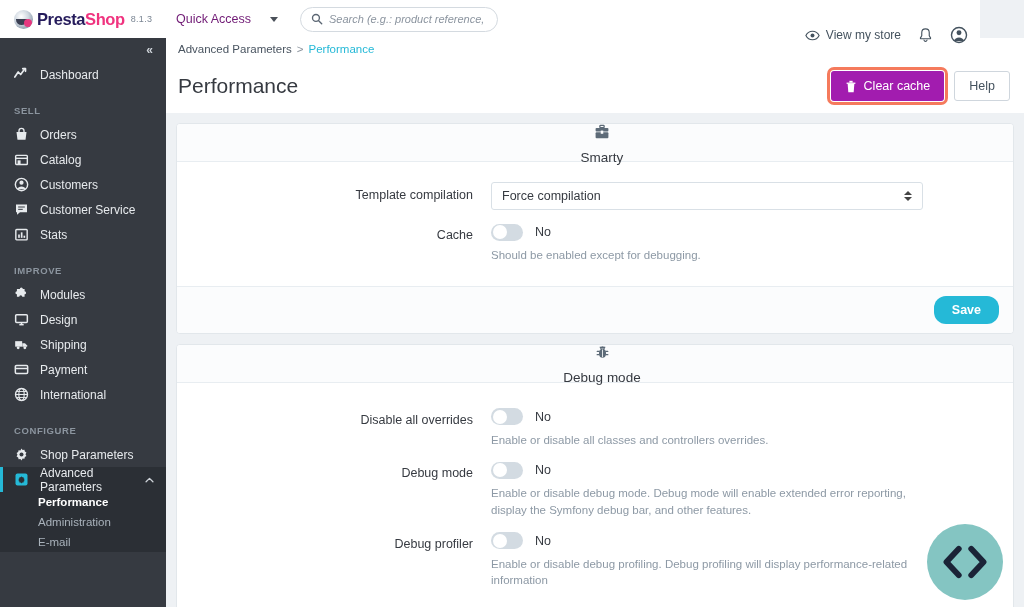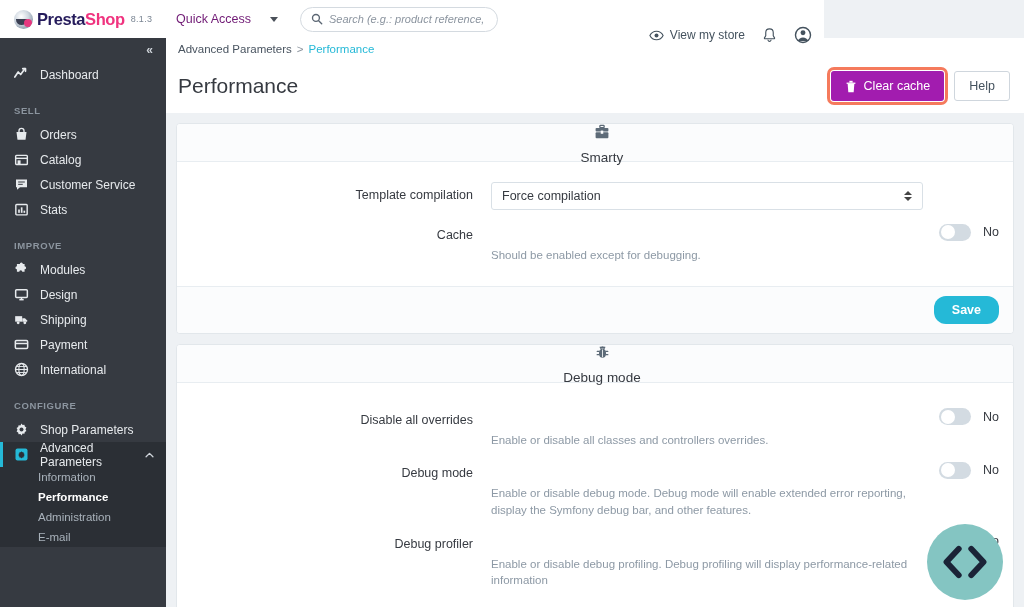--- a/index.html
+++ b/index.html
@@ -17,21 +17,21 @@
     position: relative;
     width: 1024px;
     height: 607px;
     background: #eef1f4;
   }
 
   
   .topbar {
     position: absolute;
     top: 0; left: 0;
-    width: 824px;
+    width: 980px;
     height: 38px;
     background: #ffffff;
     display: flex;
     align-items: center;
     z-index: 30;
   }
 
   .logo-block {
     display: flex;
     align-items: center;
@@ -343,21 +343,21 @@
   .select-arrows {
     margin-left: auto;
     display: flex;
     flex-direction: column;
     gap: 2px;
     line-height: 0;
   }
   .ar-up { width:0;height:0;border-left:4px solid transparent;border-right:4px solid transparent;border-bottom:4px solid #444; }
   .ar-dn { width:0;height:0;border-left:4px solid transparent;border-right:4px solid transparent;border-top:4px solid #444; }
 
-  .switch-line { display:flex; align-items:center; gap:12px; height:20px;justify-content:flex-end; }
+  .switch-line { display:flex; align-items:center; gap:12px; height:20px; }
   .switch {
     width: 32px; height: 17px;
     border-radius: 9px;
     background: #d3dbe2;
     position: relative;
     cursor: pointer;
     flex: 0 0 32px;
   }
   .switch .knob {
     position: absolute;
@@ -502,20 +502,30 @@
             <rect x="2" y="4" width="14" height="11" rx="1" fill="none" stroke="#e7eaed" stroke-width="1.7"></rect>
             <line x1="2" y1="7.6" x2="16" y2="7.6" stroke="#e7eaed" stroke-width="1.7"></line>
             <rect x="4.3" y="10" width="3.6" height="5" fill="#e7eaed"></rect>
           </svg>
       </span>
       <span>Catalog</span>
     </div>
     <div class="nav-item">
       <span class="nv-icon">
         <svg width="15" height="15" viewBox="0 0 18 18">
+            <circle cx="9" cy="9" r="7.4" fill="none" stroke="#e7eaed" stroke-width="1.7"></circle>
+            <circle cx="9" cy="6.8" r="2.5" fill="#e7eaed"></circle>
+            <path d="M3.7 14.8c1-2.1 2.9-3.3 5.3-3.3s4.3 1.2 5.3 3.3" fill="#e7eaed"></path>
+          </svg>
+      </span>
+      <span>Customers</span>
+    </div>
+    <div class="nav-item">
+      <span class="nv-icon">
+        <svg width="15" height="15" viewBox="0 0 18 18">
             <path d="M2.4 3h13.2v9.2H7.2L3.6 15.4v-3.2H2.4z" fill="#e7eaed"></path>
             <line x1="5" y1="6" x2="13" y2="6" stroke="#363a41" stroke-width="1.2"></line>
             <line x1="5" y1="8.8" x2="10.5" y2="8.8" stroke="#363a41" stroke-width="1.2"></line>
           </svg>
       </span>
       <span>Customer Service</span>
     </div>
     <div class="nav-item">
       <span class="nv-icon">
         <svg width="15" height="15" viewBox="0 0 18 18">
@@ -605,23 +615,20 @@
           </svg>
       </span>
       <span>Advanced Parameters</span>
       <span class="chev-up">
         <svg width="9" height="6" viewBox="0 0 10 7">
             <polyline points="1,5.6 5,1.6 9,5.6" fill="none" stroke="#cfd4da" stroke-width="1.5" stroke-linecap="round" stroke-linejoin="round"></polyline>
           </svg>
       </span>
     </div>
 
-    <div class="sub-item">
-      <span>Information</span>
-    </div>
     <div class="sub-item current">
       <span>Performance</span>
     </div>
     <div class="sub-item">
       <span>Administration</span>
     </div>
     <div class="sub-item">
       <span>E-mail</span>
     </div>
   </div>

